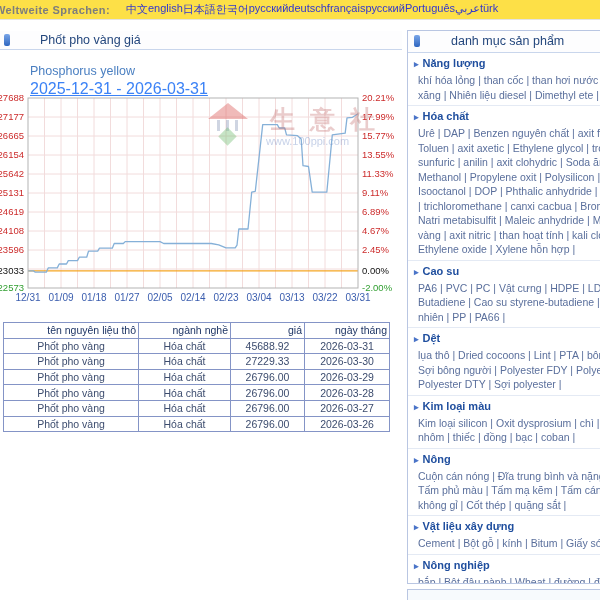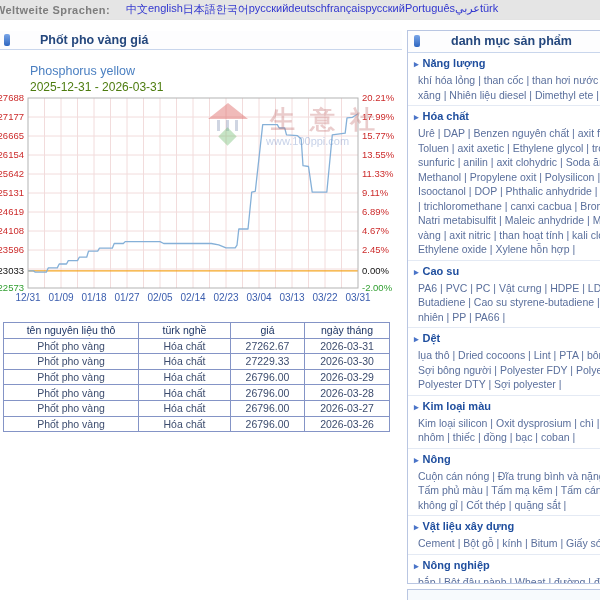--- a/index.html
+++ b/index.html
@@ -1,48 +1,48 @@
 <!DOCTYPE html>
 <html><head>
 <meta charset="utf-8">
 <style>
   html,body{margin:0;padding:0;width:600px;height:600px;overflow:hidden;background:#fff;
     font-family:"Liberation Sans", sans-serif;position:relative;}
   
-  .topbar{position:absolute;left:0;top:0;width:600px;height:19px;background:#e5e5e5;
+  .topbar{position:absolute;left:0;top:0;width:600px;height:19px;background:#fde047;
     border-bottom:1px solid #e3e3e3;display:flex;align-items:center;font-size:11px;}
   .topbar-label{color:#7d7d7d;font-weight:bold;margin-left:-5px;white-space:nowrap;letter-spacing:.4px;}
   .lang-links{flex:1;display:flex;padding:0 14px 0 16px;}
   .lang-links a{color:#3237cf;text-decoration:none;white-space:nowrap;cursor:pointer;}
   
   .left-panel-header{position:absolute;left:0;top:31px;width:402px;height:18px;
     border-bottom:1px solid #c9d6ec;background:#fdfdfe;}
   .hdr-icon{position:absolute;left:4px;top:3px;width:6px;height:12px;border-radius:2px;
     background:linear-gradient(#7aa6e8,#2e66c0);}
-  .hdr-title{position:absolute;left:16px;top:2px;font-size:12.5px;font-weight:bold;color:#24477d;padding-left:24px;}
+  .hdr-title{position:absolute;left:16px;top:2px;font-size:12.5px;font-weight:normal;color:#24477d;padding-left:24px;}
   .chart-title{position:absolute;left:30px;top:64px;font-size:12.5px;color:#4a7fc1;}
-  .chart-subtitle{position:absolute;left:30px;top:80px;font-size:12px;color:#4d7c0f;}
+  .chart-subtitle{position:absolute;left:30px;top:80px;font-size:16px;color:#3b82f6;text-decoration:underline;}
   #chart-svg{position:absolute;left:0;top:90px;}
   
   .watermark{position:absolute;left:200px;top:103px;width:180px;height:52px;pointer-events:none;}
   .wm-roof{position:absolute;left:8px;top:0;width:0;height:0;
     border-left:20px solid transparent;border-right:20px solid transparent;
     border-bottom:16px solid rgba(217,83,79,.40);}
   .wm-bar{position:absolute;top:17px;width:3px;height:11px;background:rgba(140,155,185,.42);}
   .wm-diamond{position:absolute;left:21px;top:27px;width:13px;height:13px;transform:rotate(45deg);
     background:rgba(120,190,120,.42);}
   .wm-brand{position:absolute;left:58px;top:0;font-size:25px;font-weight:bold;letter-spacing:15px;
     color:rgba(190,95,95,.32);white-space:nowrap;margin-left:12px;}
   .wm-url{position:absolute;left:66px;top:32px;font-size:11px;color:rgba(120,145,200,.42);}
   
   #price-table{position:absolute;left:3px;top:322px;border-collapse:collapse;table-layout:fixed;
     font-size:10.5px;}
   #price-table td,#price-table th{border:1px solid #8494c6;height:14.6px;padding:0 2px;
     text-align:center;font-weight:normal;white-space:nowrap;overflow:hidden;}
-  #price-table th{color:#1d3464;}
+  #price-table th{color:#1d3464;text-align:right;}
   #price-table td{color:#3c4c6e;text-align:center;}
   
   .sidebar{position:absolute;left:407px;top:30px;width:206px;height:552px;
     border:1px solid #b9c6e2;background:#fff;overflow:hidden;}
   .sidebar-header{position:relative;height:21px;border-bottom:1px solid #c9d6ec;background:#fdfdfe;}
   .sidebar-header .hdr-icon{left:6px;top:4px;}
   .sidebar-header .hdr-title{left:19px;top:3px;}
   .section{padding:2px 0 3px 6px;border-bottom:1px solid #e4eaf4;}
   .section:last-child{border-bottom:none;}
   .sec-title{line-height:13px;margin:2px 0 2px;font-size:11px;font-weight:bold;color:#1f4e9e;
@@ -162,30 +162,30 @@
 <table id="price-table">
   <colgroup>
       <col style="width:135px">
       <col style="width:92px">
       <col style="width:74px">
       <col style="width:85px">
     </colgroup>
   <thead>
       <tr>
         <th>tên nguyên liệu thô</th>
-        <th>türk nghề</th>
+        <th>ngành nghề</th>
         <th>giá</th>
         <th>ngày tháng</th>
       </tr>
     </thead>
   <tbody>
       <tr>
         <td>Phốt pho vàng</td>
         <td>Hóa chất</td>
-        <td>27262.67</td>
+        <td>45688.92</td>
         <td>2026-03-31</td>
       </tr>
       <tr>
         <td>Phốt pho vàng</td>
         <td>Hóa chất</td>
         <td>27229.33</td>
         <td>2026-03-30</td>
       </tr>
       <tr>
         <td>Phốt pho vàng</td>

